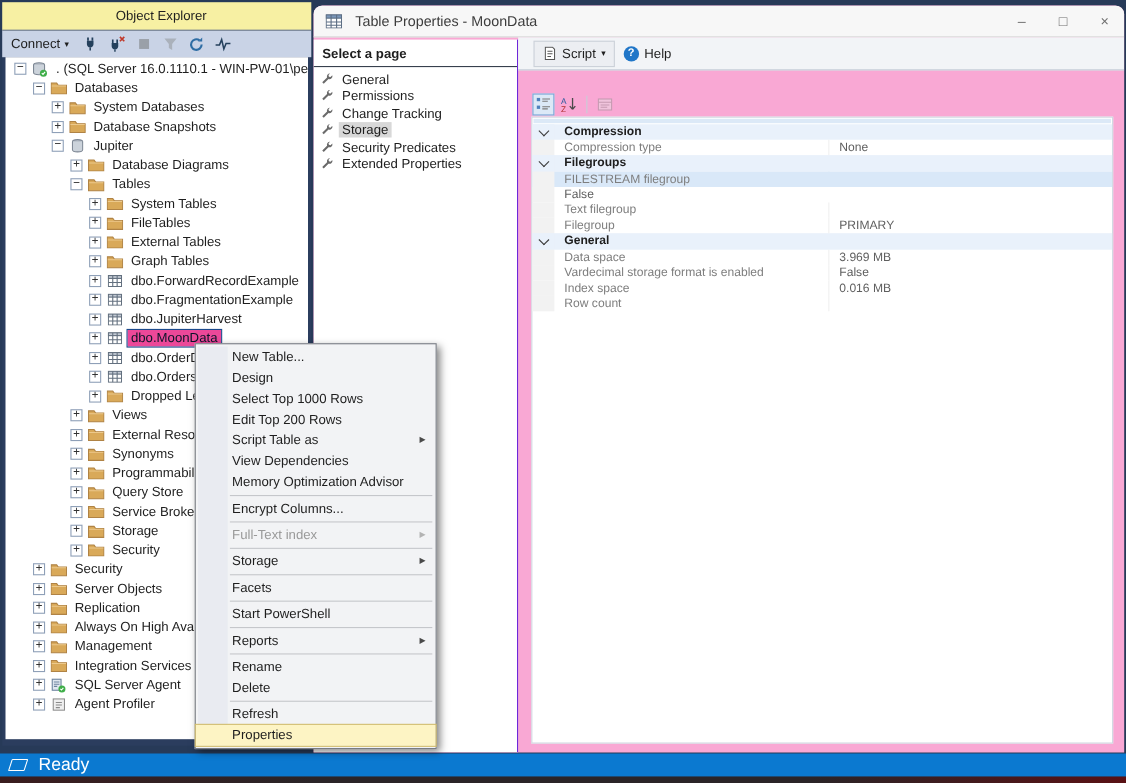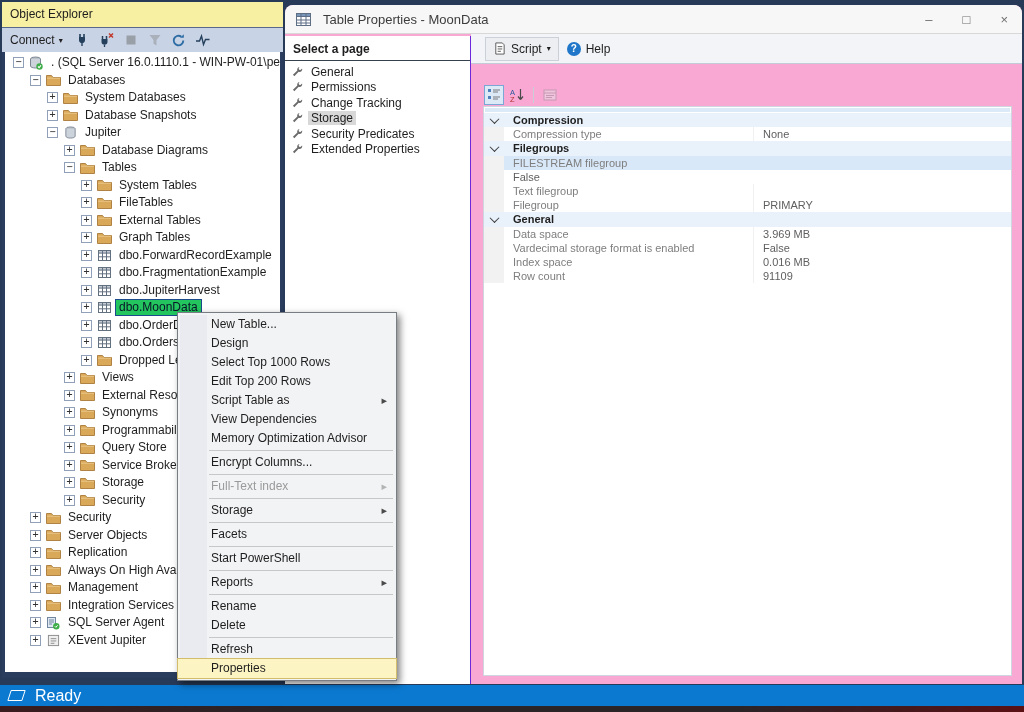--- a/index.html
+++ b/index.html
@@ -4,34 +4,34 @@
 <style>
   html,body{margin:0;padding:0;background:#10131a;}
   #root{position:relative;width:1024px;height:712px;background:#273a58;overflow:hidden;
         font-family:"Liberation Sans",sans-serif;-webkit-font-smoothing:antialiased;}
   svg{display:block;}
 
   
   #oe{position:absolute;left:2px;top:2px;width:281px;height:676px;background:#2b3d5e;
       display:flex;flex-direction:column;z-index:2;}
   #oe-title{height:25px;background:#f7f0a3;color:#1e1e1e;font-size:12px;line-height:25px;
-      padding-left:8px;border-bottom:1px solid #56688c;}
+      padding-left:8px;border-bottom:1px solid #56688c;text-align:center;}
   #oe-toolbar{height:24px;background:#c9d3e6;display:flex;align-items:center;padding-left:8px;}
   #connect-btn{display:flex;align-items:center;gap:4px;font-size:12px;color:#1e1e1e;margin-right:10px;}
   #connect-btn .dd{font-size:8px;color:#1e1e1e;}
   .tb-icon{width:20px;height:20px;display:flex;align-items:center;justify-content:center;flex:none;}
   #oe-tree{flex:1;background:#ffffff;margin:0 3px 6px 3px;overflow:hidden;padding-top:2px;}
 
   .trow{height:17.5px;display:flex;align-items:center;font-size:12px;color:#1e1e1e;white-space:nowrap;}
   .exp{width:11px;height:11px;box-sizing:border-box;border:1px solid #8fa0b8;background:#fff;
        font-size:10px;line-height:8px;text-align:center;color:#333;margin-right:4px;flex:none;
        font-family:"DejaVu Sans Mono",monospace;}
   .ticon{width:16px;height:14px;margin-right:4px;flex:none;display:flex;align-items:center;justify-content:center;}
   .tlabel{padding:0 3px;line-height:15px;}
-  .tlabel.selected{background:#22c55e;color:#0a1428;outline:1px solid #1c4a8c;}
+  .tlabel.selected{background:#ec4899;color:#0a1428;outline:1px solid #1c4a8c;}
 
   
   #context-menu{position:absolute;left:177px;top:312px;width:220px;box-sizing:border-box;
       background:#f2f3f5;border:1px solid #787c83;box-shadow:3px 3px 7px rgba(0,0,0,.5);
       padding:2px 0;z-index:30;}
   #menu-gutter{position:absolute;left:2px;top:2px;bottom:2px;width:27px;background:#e9ebf1;}
   .mitem{position:relative;height:19px;line-height:19px;font-size:12px;color:#1e1e1e;
       padding-left:33px;z-index:1;}
   .mitem.disabled{color:#9a9a9a;}
   .mitem.has-sub::after{content:"\25B8";position:absolute;right:9px;top:0;font-size:11px;color:#4a4a4a;}
@@ -490,21 +490,21 @@
           <span class="tlabel">SQL Server Agent</span>
         </div>
         <div class="trow" style="padding-left: 25px;">
           <span class="exp">+</span>
           <span class="ticon">
             <svg width="13" height="13" viewBox="0 0 14 14">
               <rect x="1.5" y="1.5" width="11" height="11" fill="#efefef" stroke="#8a8a8a"></rect>
               <path d="M4 5h6M4 7.5h6M4 10h4" stroke="#8a8a8a"></path>
             </svg>
           </span>
-          <span class="tlabel">XEvent Jupiter</span>
+          <span class="tlabel">Agent Profiler</span>
         </div>
       </div>
   </div>
 
   <div id="context-menu">
     <div id="menu-gutter"></div>
     <div id="menu-items">
         <div class="mitem">New Table...</div>
         <div class="mitem">Design</div>
         <div class="mitem">Select Top 1000 Rows</div>
@@ -703,21 +703,20 @@
               <span class="val">False</span>
             </div>
             <div class="grow">
               <span class="gut"></span>
               <span class="name">Index space</span>
               <span class="val">0.016 MB</span>
             </div>
             <div class="grow">
               <span class="gut"></span>
               <span class="name">Row count</span>
-              <span class="val">91109</span>
             </div>
           </div>
       </div>
     </div>
   </div>
 
   <div id="status">
     <span id="para-icon"></span>
     <span>Ready</span>
   </div>

